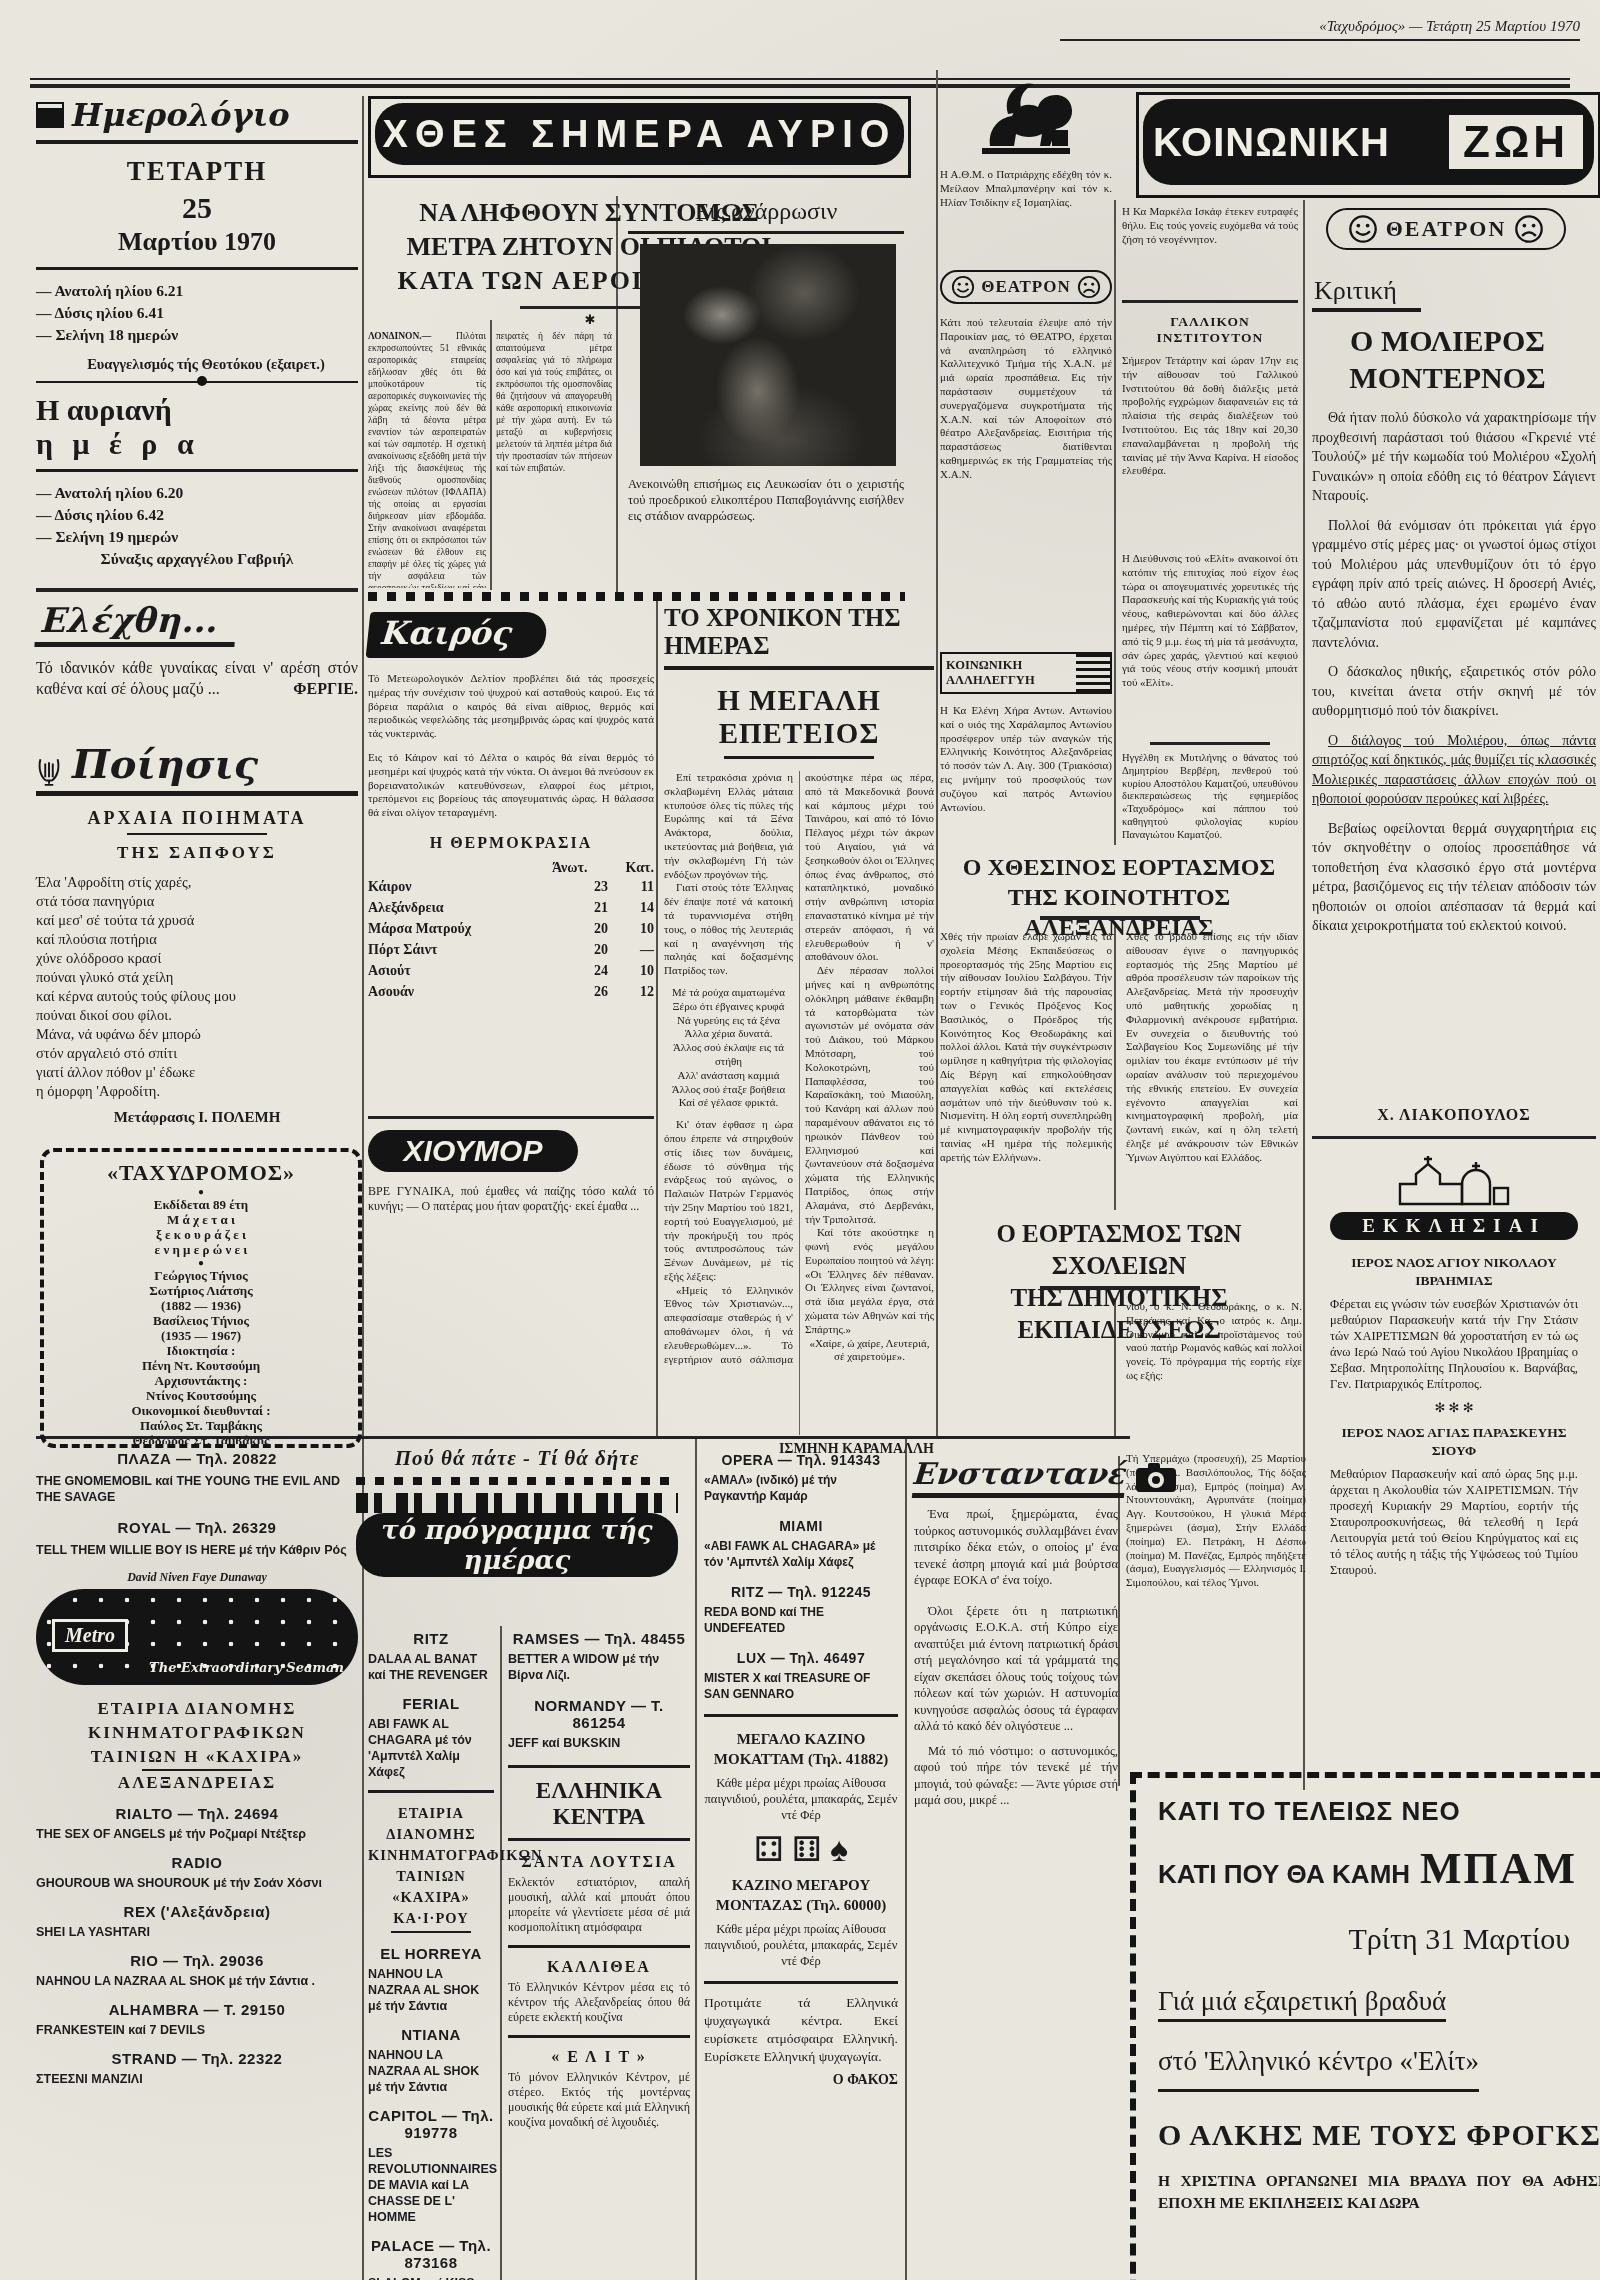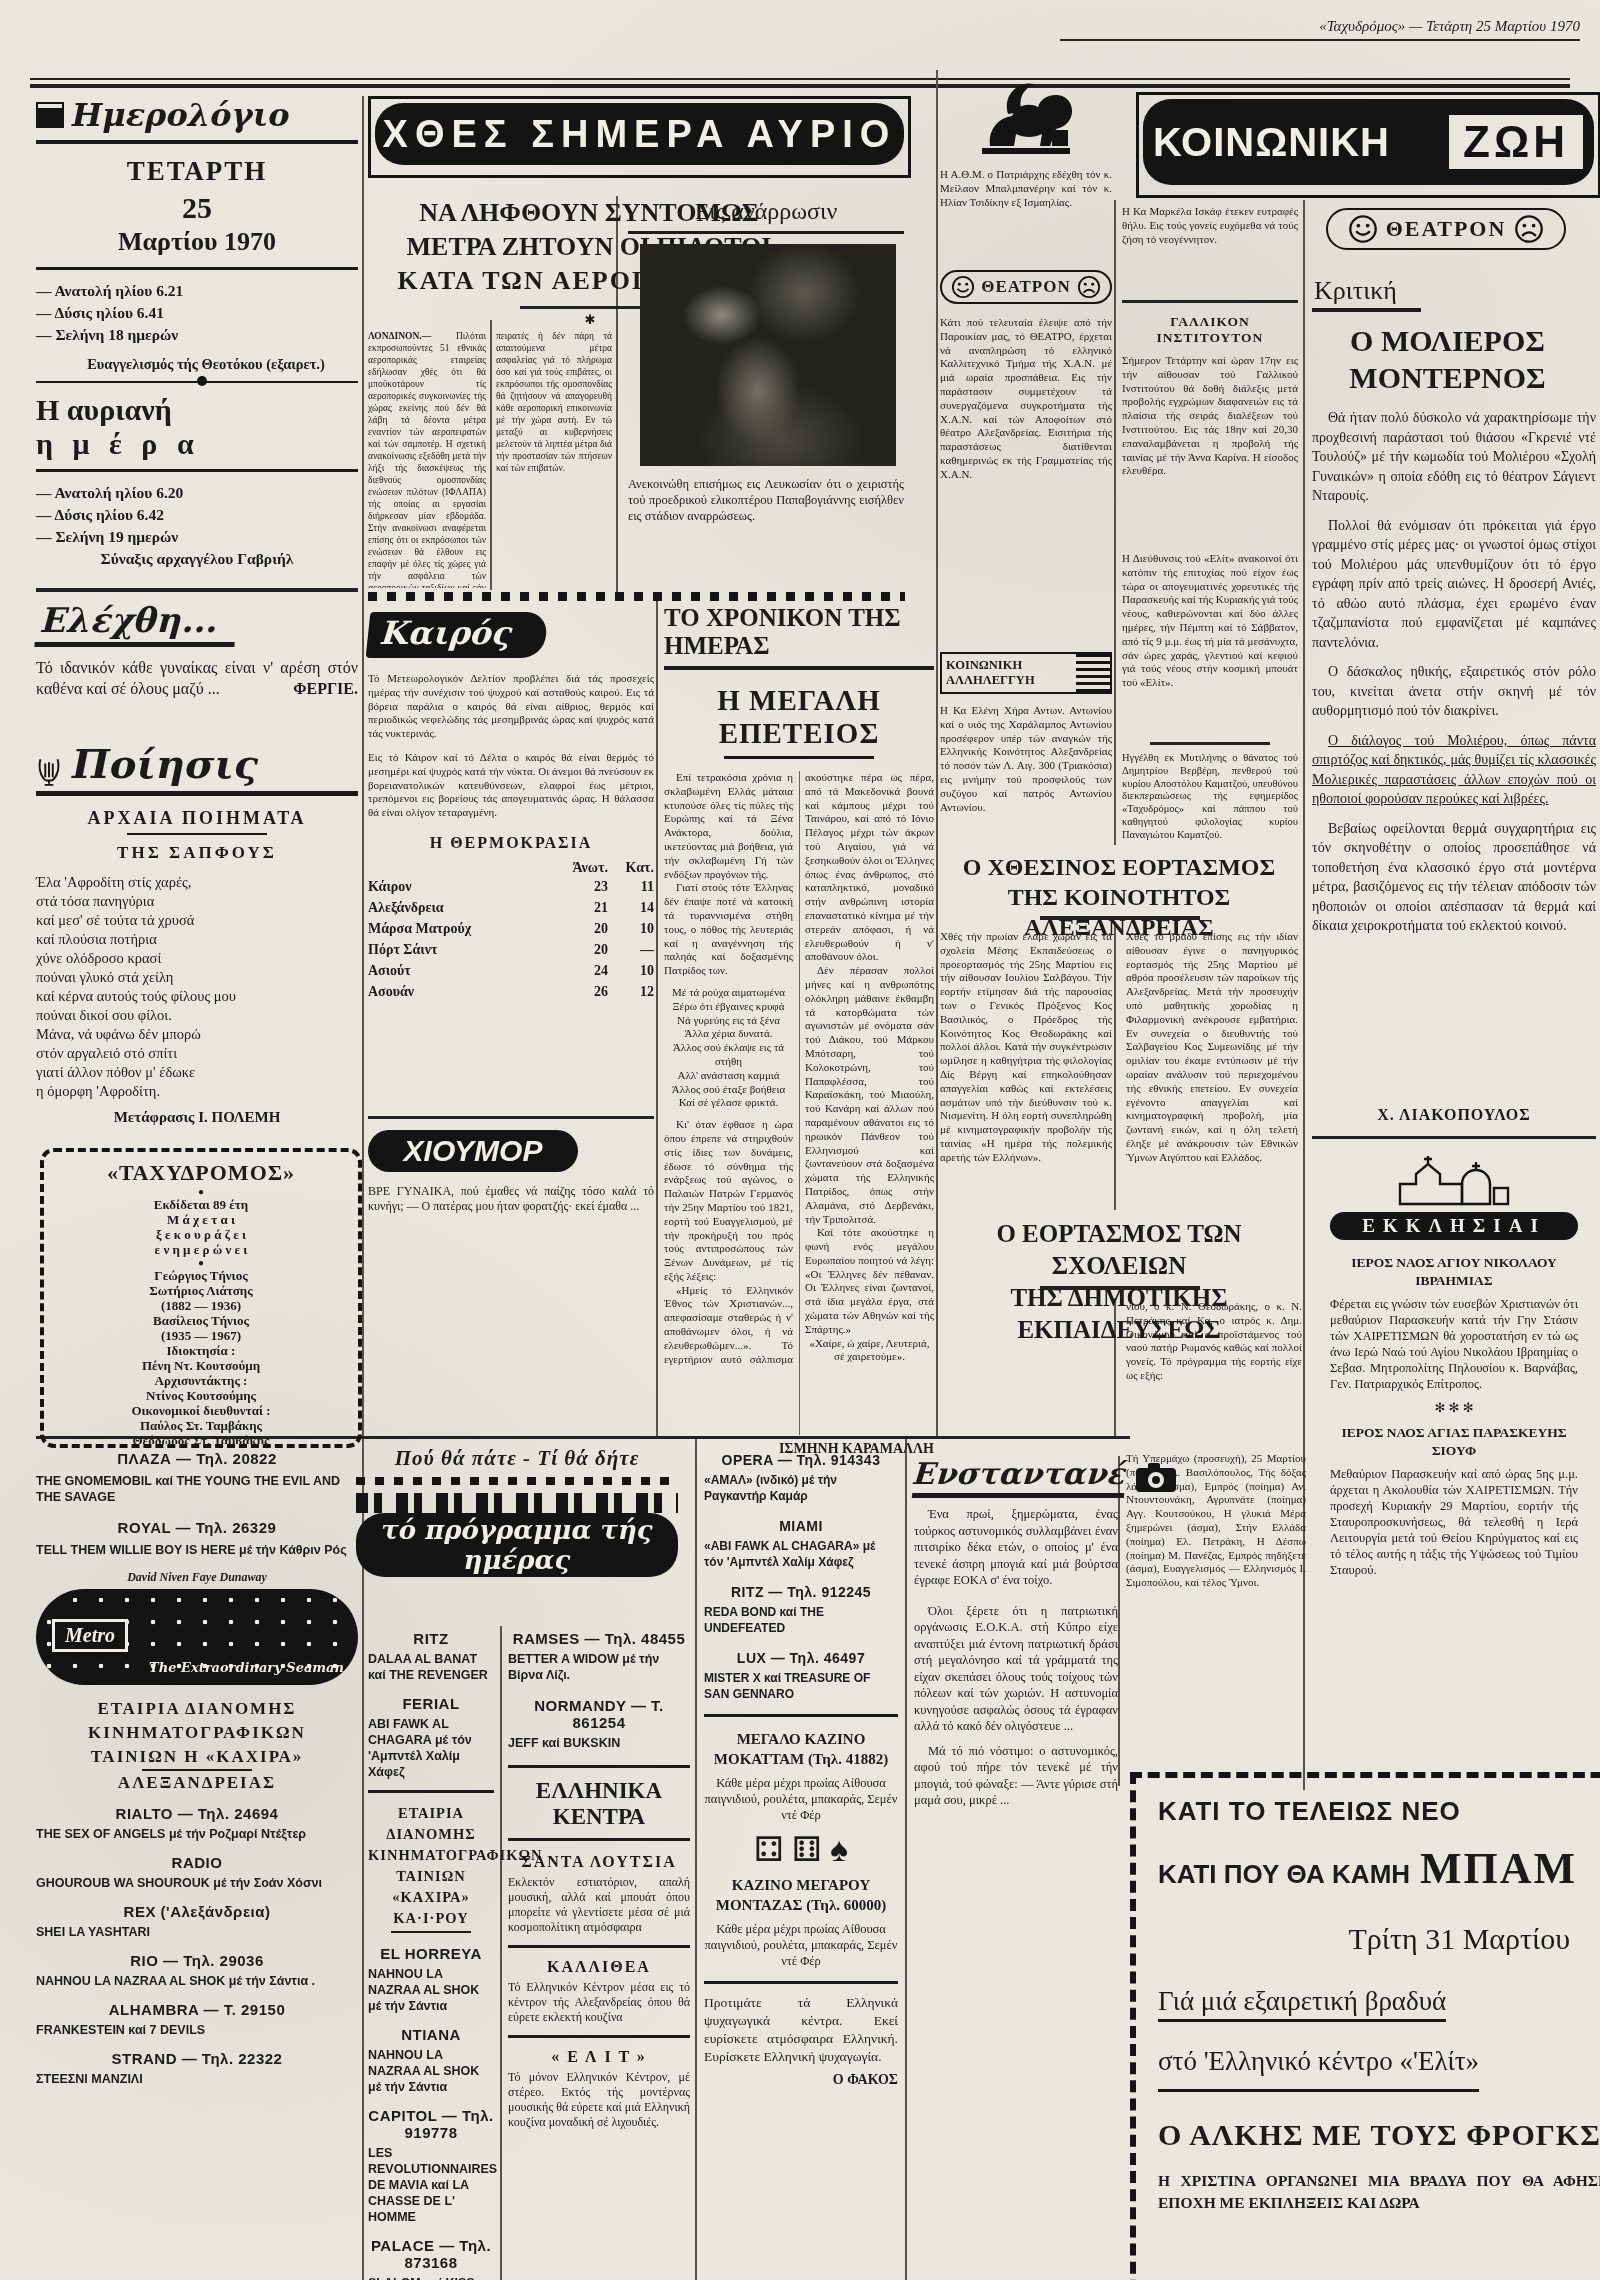--- a/index.html
+++ b/index.html
@@ -185,21 +185,21 @@
 
   <div class="abs dotrow" style="left:368px;top:592px;width:537px;height:9px;"></div>
 
   <div class="abs" style="left:368px;top:612px;width:286px;">
     <div class="blackbox scr" style="display:inline-block;font-size:32px;padding:2px 34px 6px 14px;border-radius:4px 22px 22px 4px;transform:skewX(-6deg);">Καιρός</div>
     <div class="ser j body-s" style="margin-top:14px;">Τό Μετεωρολογικόν Δελτίον προβλέπει διά τάς προσεχείς ημέρας τήν συνέχισιν τού ψυχρού καί ασταθούς καιρού. Εις τά βόρεια παράλια ο καιρός θά είναι αίθριος, θερμός καί περιοδικώς νεφελώδης τάς μεσημβρινάς ώρας καί ψυχρός κατά τάς νυκτερινάς.</div>
     <div class="ser j body-s" style="margin-top:10px;">Εις τό Κάιρον καί τό Δέλτα ο καιρός θά είναι θερμός τό μεσημέρι καί ψυχρός κατά τήν νύκτα. Οι άνεμοι θά πνεύσουν εκ βορειανατολικών κατευθύνσεων, ελαφροί έως μέτριοι, τρεπόμενοι εις βορείους τάς απογευματινάς ώρας. Η θάλασσα θά είναι ολίγον τεταραγμένη.</div>
     <div class="c b ser" style="font-size:16px;letter-spacing:2px;margin-top:14px;">Η ΘΕΡΜΟΚΡΑΣΙΑ</div>
     <div class="b ser" style="font-size:14px;margin-top:8px;display:flex;">
       <span style="flex:1;"></span>
-      <span style="width:56px;text-align:right;">Άνωτ.</span>
+      <span style="width:56px;text-align:left;">Άνωτ.</span>
       <span style="width:46px;text-align:right;">Κατ.</span>
     </div>
     <div class="b ser" style="font-size:14px;line-height:21px;">
       <div style="display:flex;">
           <span style="flex:1;">Κάιρον</span>
           <span style="width:56px;text-align:right;">23</span>
           <span style="width:46px;text-align:right;">11</span>
         </div>
       <div style="display:flex;">
           <span style="flex:1;">Αλεξάνδρεια</span>

